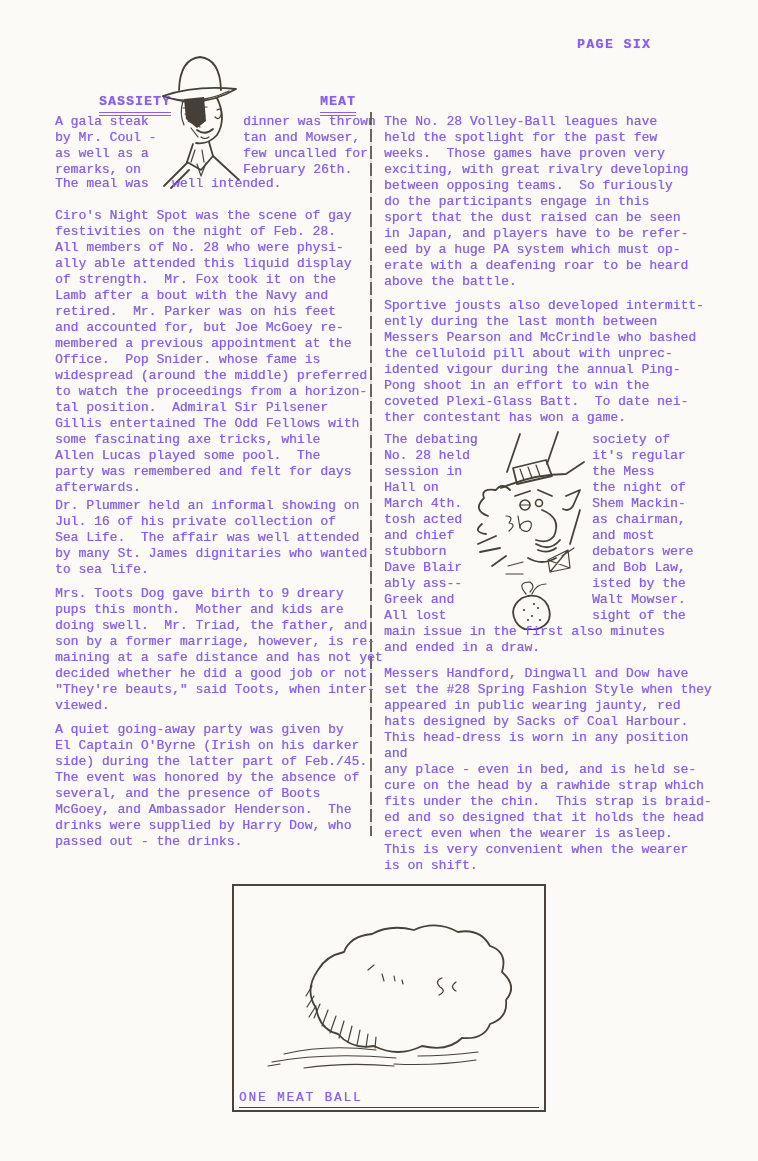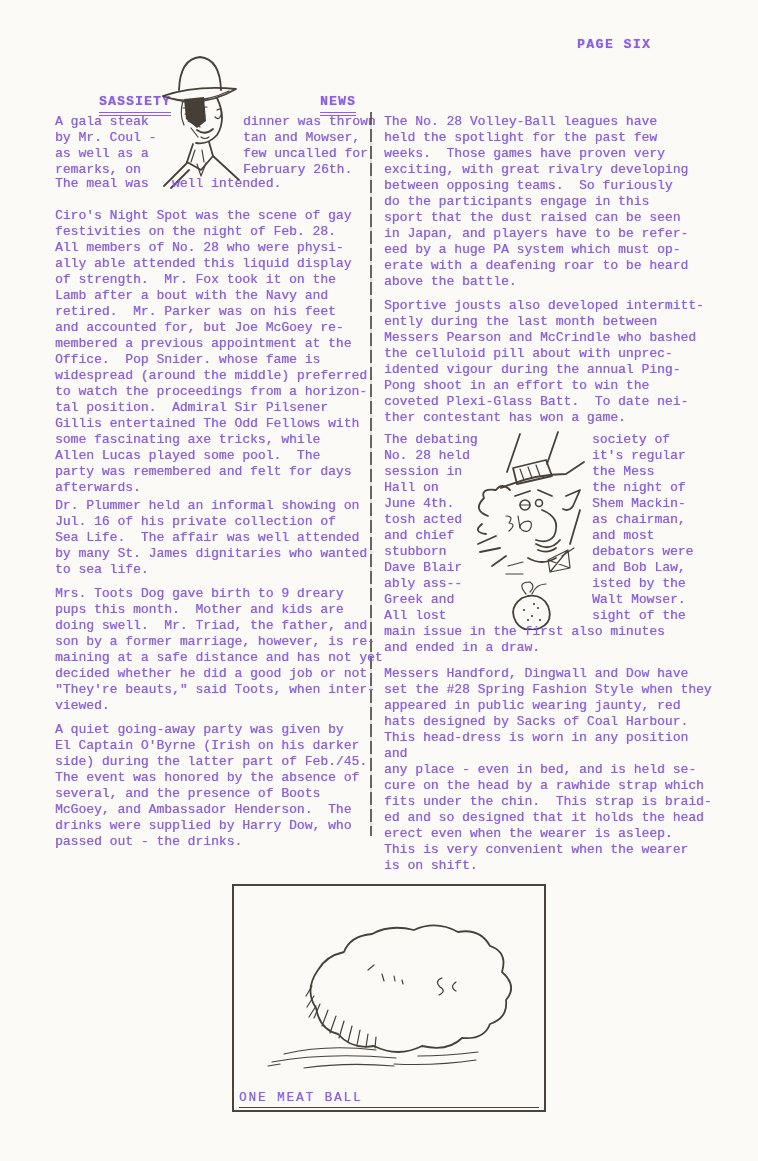--- a/index.html
+++ b/index.html
@@ -57,21 +57,21 @@
 <body>
 
 <div class="page">
 
   <div class="type page-label" style="left:577px;top:37px;">PAGE SIX</div>
 
   <div class="type head" style="left:63px;top:78px;">
     <span class="dbl-underline">SASSIETY</span>
   </div>
   <div class="type head" style="left:284px;top:78px;">
-    <span class="dbl-underline">NEWS</span>
+    <span class="dbl-underline">MEAT</span>
   </div>
 
   <svg class="sketch" style="left:146px;top:44px;" width="108" height="148" viewBox="0 0 108 148">
     <path d="M33,46 Q34,15 54,13 Q74,15 75,46"></path>
     <path d="M17,52 Q54,66 90,45 M17,52 Q50,41 90,45"></path>
     <path class="thin" d="M24,54 Q54,61 83,47"></path>
     <path d="M71,54 Q81,75 71,91 Q62,101 50,99"></path>
     <path class="thin" d="M37,57 Q33,70 38,81"></path>
     <path class="fillblob" d="M38,55 L58,53 L60,77 L51,84 L40,75 Z"></path>
     <path class="thin" d="M36,58 l24,-3 M37,64 l24,-1 M39,70 l20,2 M42,77 l12,6 M45,84 l7,9"></path>
@@ -154,21 +154,21 @@
 the celluloid pill about with unprec-
 idented vigour during the annual Ping-
 Pong shoot in an effort to win the
 coveted Plexi-Glass Batt.  To date nei-
 ther contestant has won a game.</div>
 
   <div class="type" style="left:384px;top:432px;width:110px;">The debating
 No. 28 held
 session in
 Hall on
-June 4th.
+March 4th.
 tosh acted
 and chief
 stubborn
 Dave Blair
 ably ass--
 Greek and
 All lost</div>
   <div class="type" style="left:592px;top:432px;width:130px;">society of
 it's regular
 the Mess

